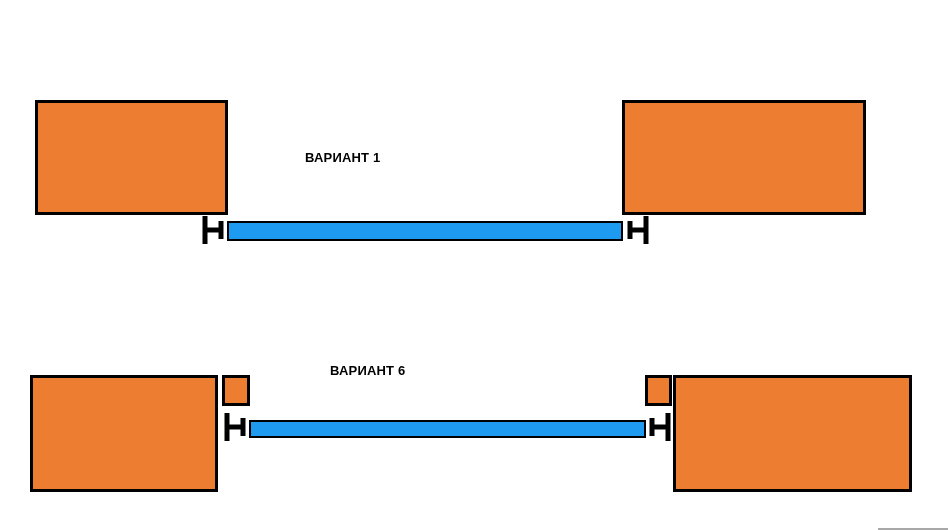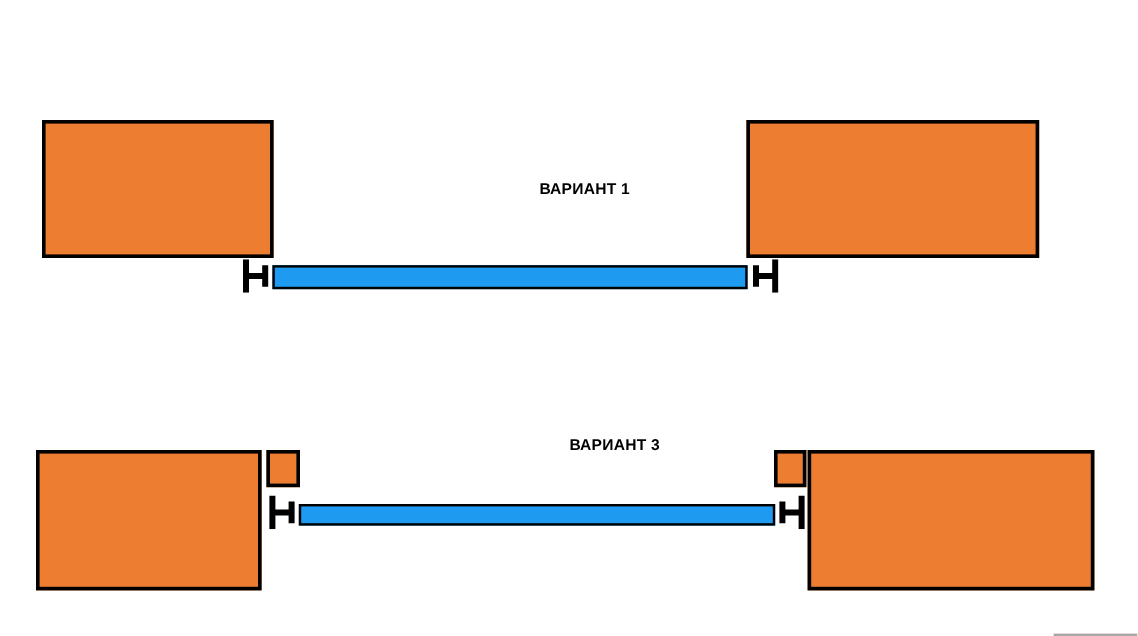--- a/index.html
+++ b/index.html
@@ -15,21 +15,21 @@
     background: var(--color-background, #ffffff);
   }
   .canvas {
     position: absolute;
     inset: 0;
     background: var(--color-background, #ffffff);
   }
   .variant-label {
     position: absolute;
     width: 220px;
-    text-align: right;
+    text-align: left;
     font-size: 13px;
     font-weight: bold;
     color: var(--color-outline, #000);
     letter-spacing: 0.2px;
     white-space: nowrap;
   }
   .wall {
     position: absolute;
     background: var(--color-wall, #ED7D31);
     border: 3px solid var(--color-outline, #000);
@@ -111,21 +111,21 @@
     <div class="bracket mirrored v1-right-bracket">
       <svg viewBox="0 0 24 28" aria-hidden="true">
         <path d="M3 0 V28" stroke="currentColor" stroke-width="5" fill="none"></path>
         <path d="M3 14 H19" stroke="currentColor" stroke-width="5" fill="none"></path>
         <path d="M19 5 V23" stroke="currentColor" stroke-width="5" fill="none"></path>
       </svg>
     </div>
   </div>
 
   <div>
-    <div class="variant-label v2-label">ВАРИАНТ 3</div>
+    <div class="variant-label v2-label">ВАРИАНТ 6</div>
 
     <div class="wall v2-left-wall"></div>
 
     <div class="quarter v2-left-quarter"></div>
 
     <div class="wall v2-right-wall"></div>
 
     <div class="quarter v2-right-quarter"></div>
 
     <div class="glass v2-glass"></div>

